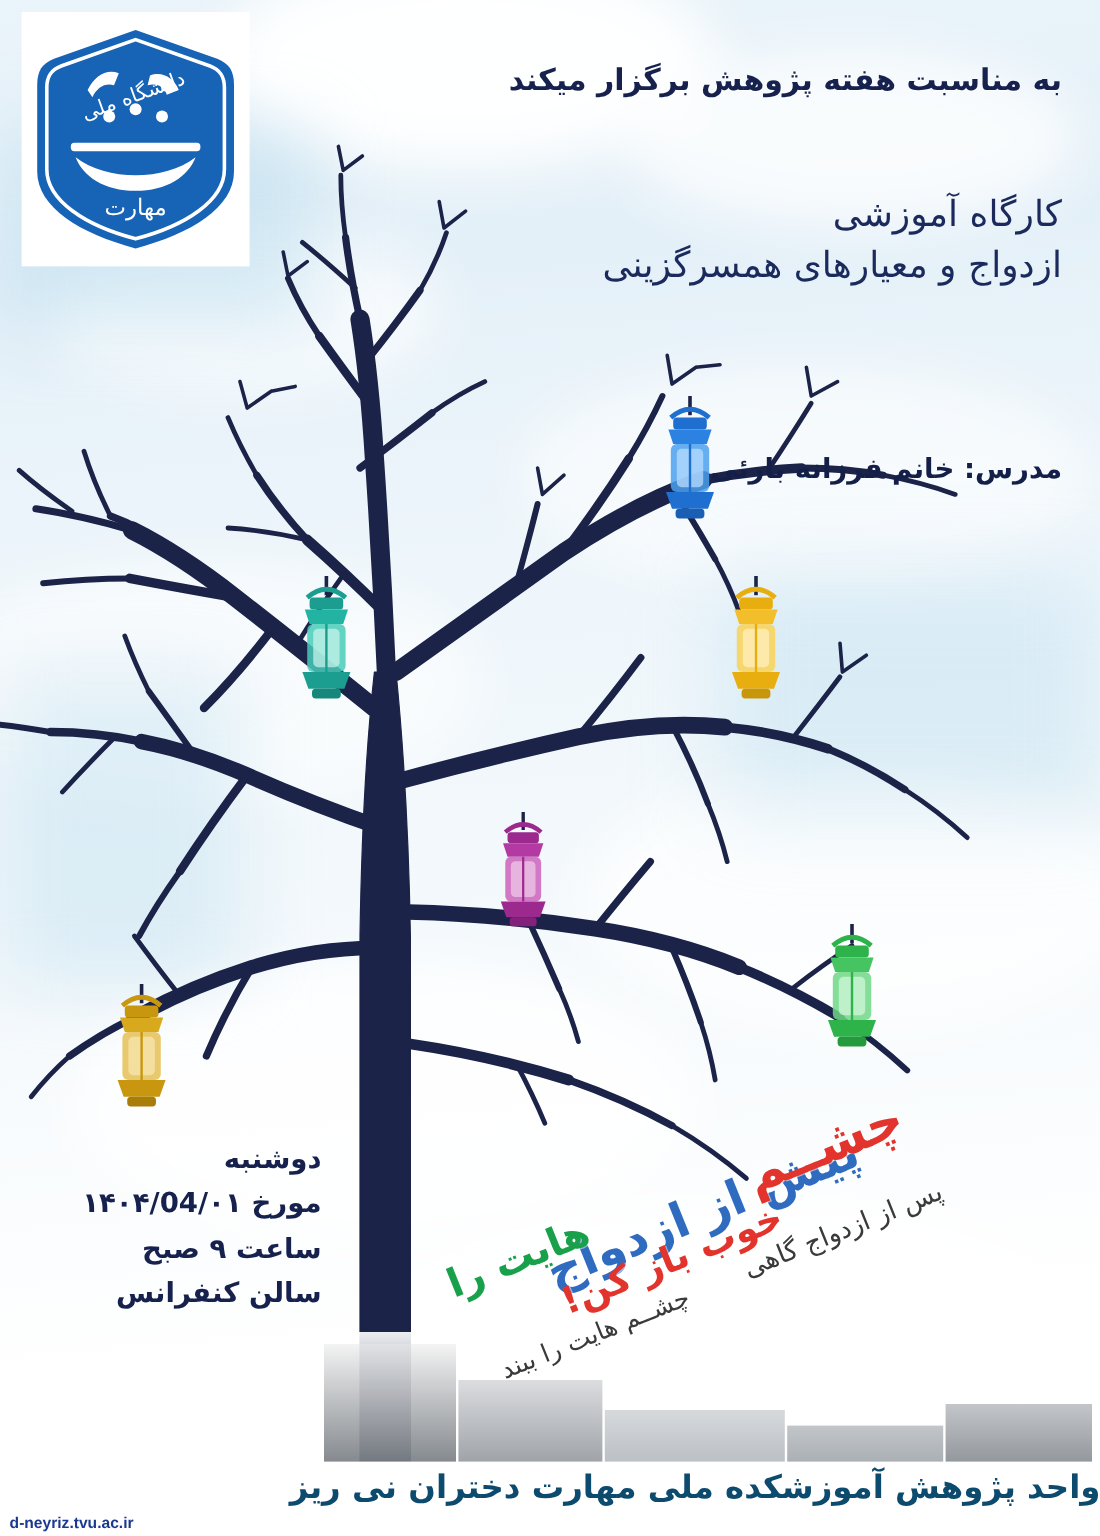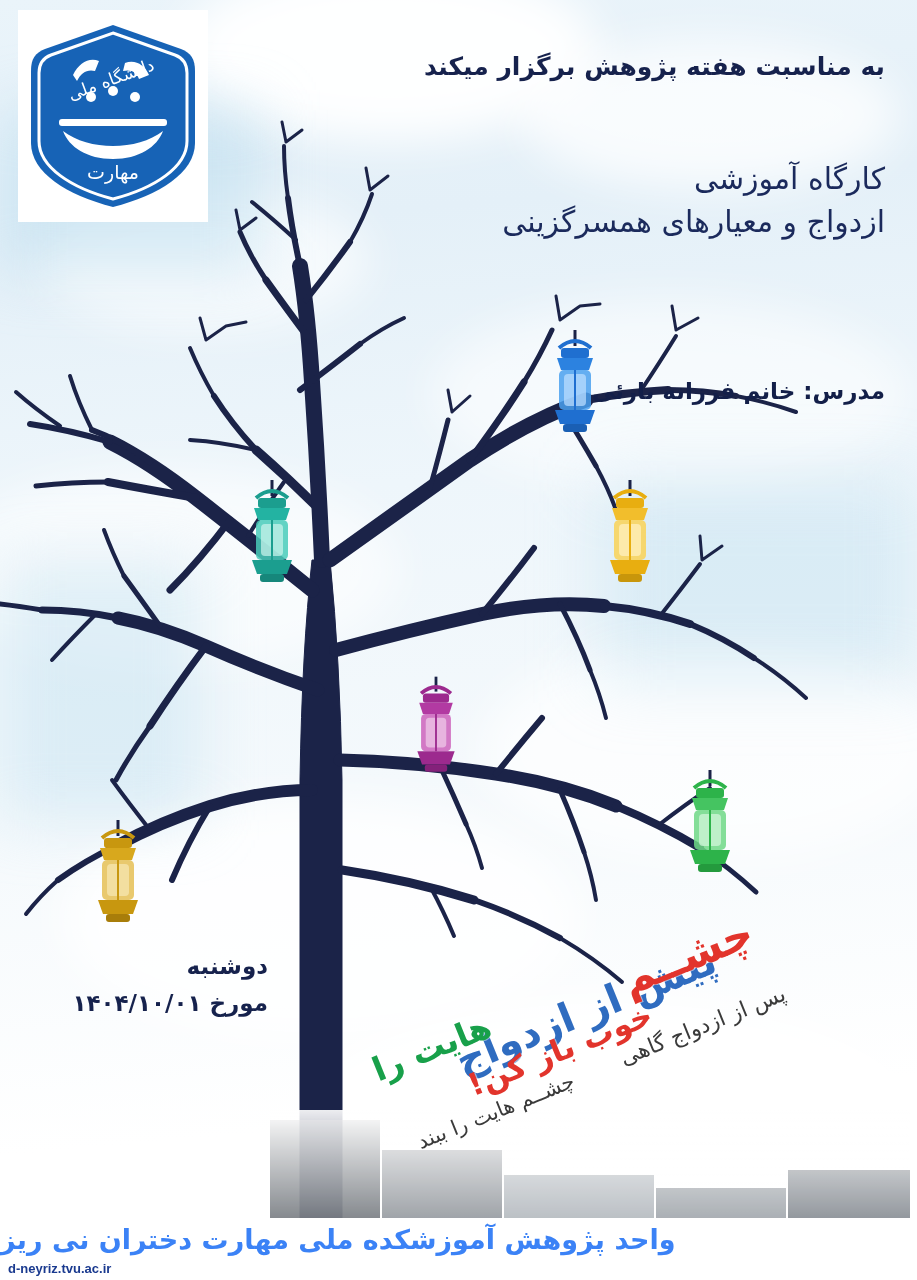--- a/index.html
+++ b/index.html
@@ -167,25 +167,25 @@
     left: 0; bottom: 0;
     width: 917px;
     height: 62px;
     background: #ffffff;
     z-index: 9;
   }
   .footer-text {
     position: absolute;
     left: 0; right: 0;
     top: 6px;
-    text-align: left;
+    text-align: right;
     direction: rtl;
     font-size: 27px;
     font-weight: bold;
-    color: #3b82f6;
+    color: #0c4a6e;
   }
   .footer-url {
     position: absolute;
     left: 8px; bottom: 4px;
     font-size: 13px;
     font-weight: bold;
     color: #1a3a8f;
     direction: ltr;
     font-family: "Liberation Sans", sans-serif;
     margin-top: 15px;
@@ -424,21 +424,23 @@
 
   <div class="hdr hdr-workshop">
     <div>کارگاه آموزشی</div>
     <div>ازدواج و معیارهای همسرگزینی</div>
   </div>
 
   <div class="hdr hdr-instructor">مدرس: خانم فرزانه بارئی</div>
 
   <div class="date-block">
     <div>دوشنبه</div>
-    <div>مورخ  ۱۴۰۴/۱۰/۰۱</div>
+    <div>مورخ  ۱۴۰۴/04/۰۱</div>
+    <div>ساعت ۹ صبح</div>
+    <div>سالن کنفرانس</div>
   </div>
 
   <div class="slogan sl-1">پیش از ازدواج</div>
   <div class="slogan sl-2">چشــم</div>
   <div class="slogan sl-3">هایت را</div>
   <div class="slogan sl-4">خوب باز کن!</div>
   <div class="slogan sl-5">پس از ازدواج گاهی</div>
   <div class="slogan sl-6">چشــم هایت را ببند</div>
 
   <div class="photo-strip">

